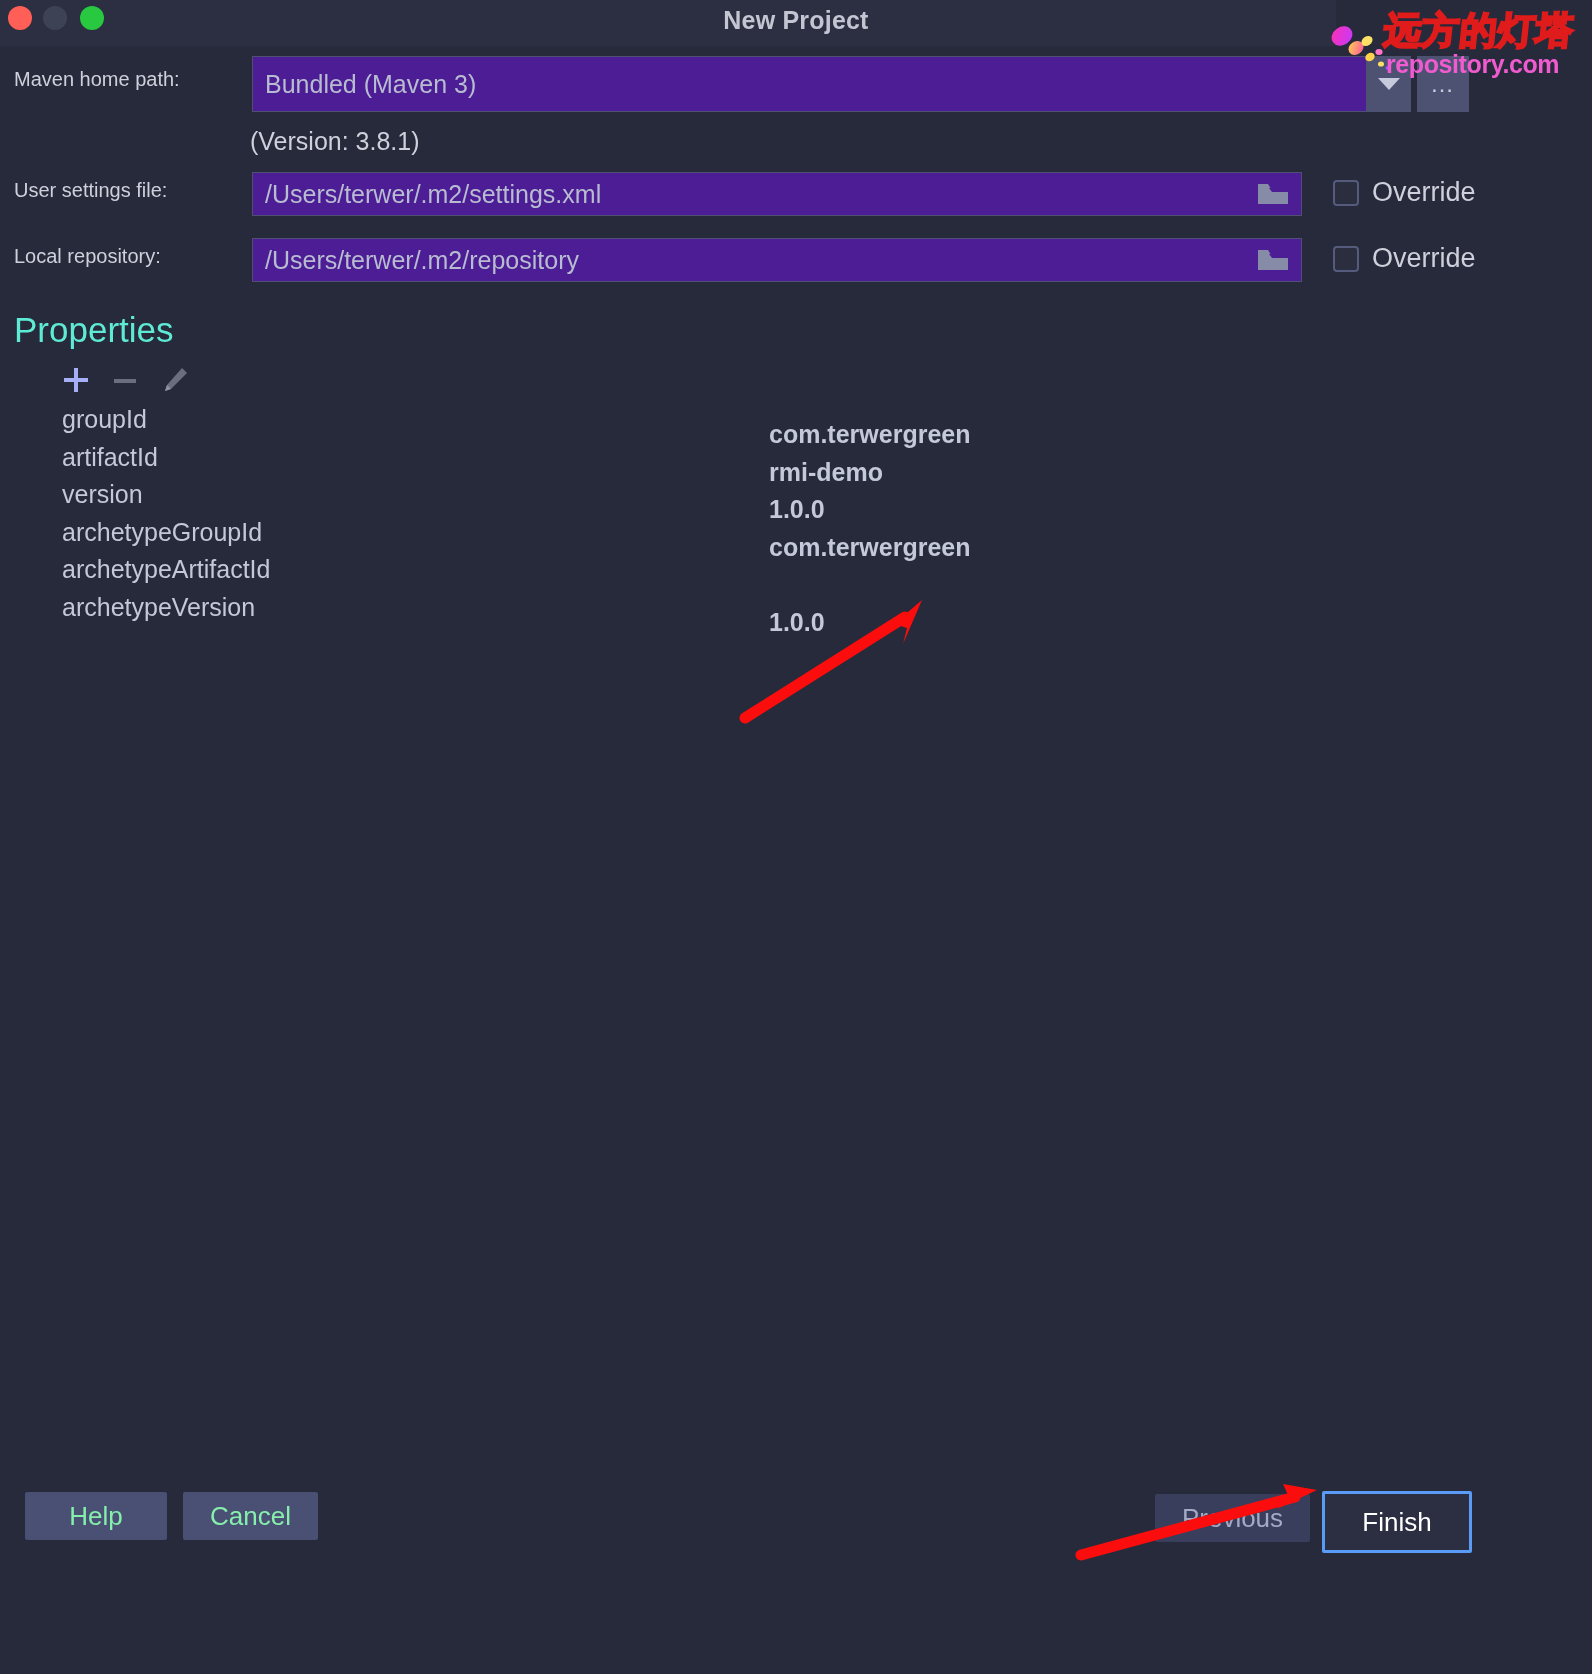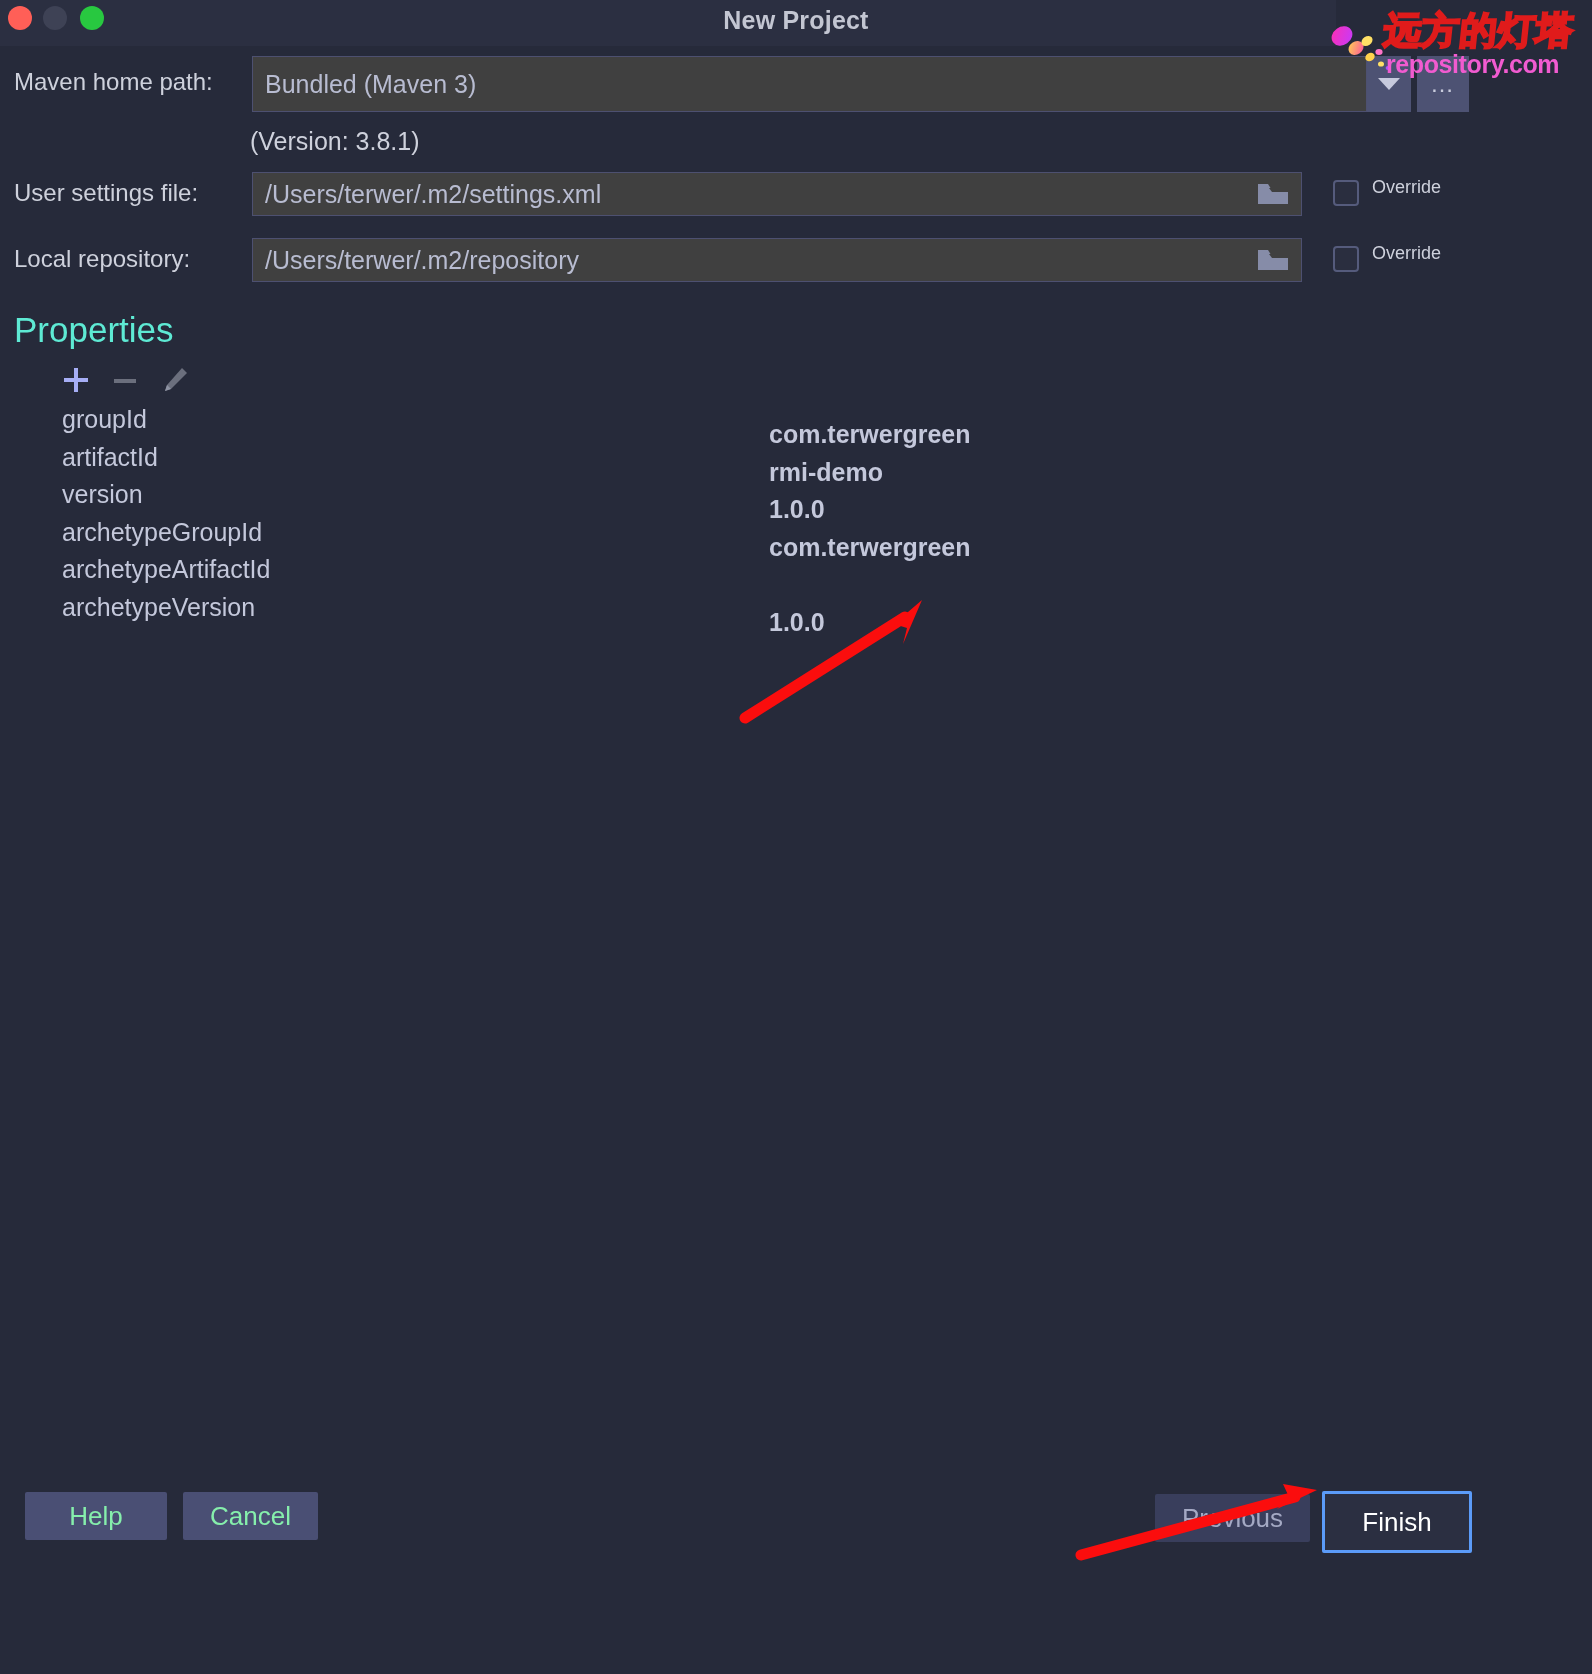--- a/index.html
+++ b/index.html
@@ -81,27 +81,27 @@
     font-weight: bold;
     color: #f15bd0;
     letter-spacing: -0.4px;
     white-space: nowrap;
   }
 
   
   .flabel {
     position: absolute;
     color: #ced1dc;
-    font-size: 24px;
+    font-size: 20px;
     white-space: nowrap;
   }
   .field {
     position: absolute;
     box-sizing: border-box;
-    background: #404040;
+    background: #4c1d95;
     border: 1px solid #4d5070;
     color: #b8bcd1;
     font-size: 25px;
     display: flex;
     align-items: center;
     padding-left: 12px;
   }
   .field .val { white-space: nowrap; }
 
   #maven-home-label  { left: 14px;  top: 68px; }
@@ -150,21 +150,21 @@
     width: 26px; height: 26px;
     box-sizing: border-box;
     border: 2px solid #555b7c;
     border-radius: 4px;
     background: #2a2e3f;
     cursor: pointer;
   }
   .override-label {
     position: absolute;
     color: #ced1dc;
-    font-size: 18px;
+    font-size: 27px;
   }
   #override-1-box   { left: 1333px; top: 180px; }
   #override-1-label { left: 1372px; top: 177px; }
   #override-2-box   { left: 1333px; top: 246px; }
   #override-2-label { left: 1372px; top: 243px; }
 
   
   #properties-title {
     position: absolute;
     left: 14px; top: 310px;

